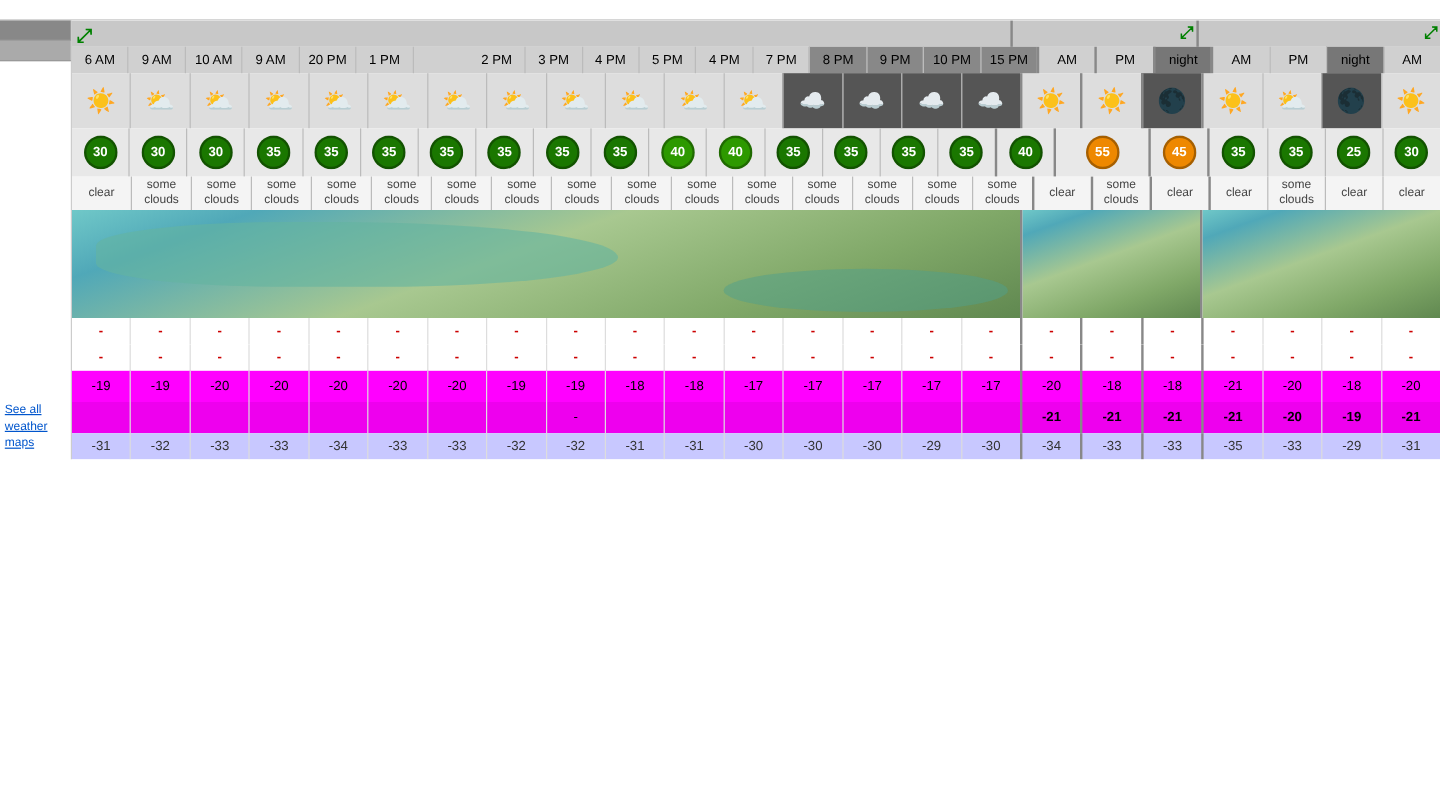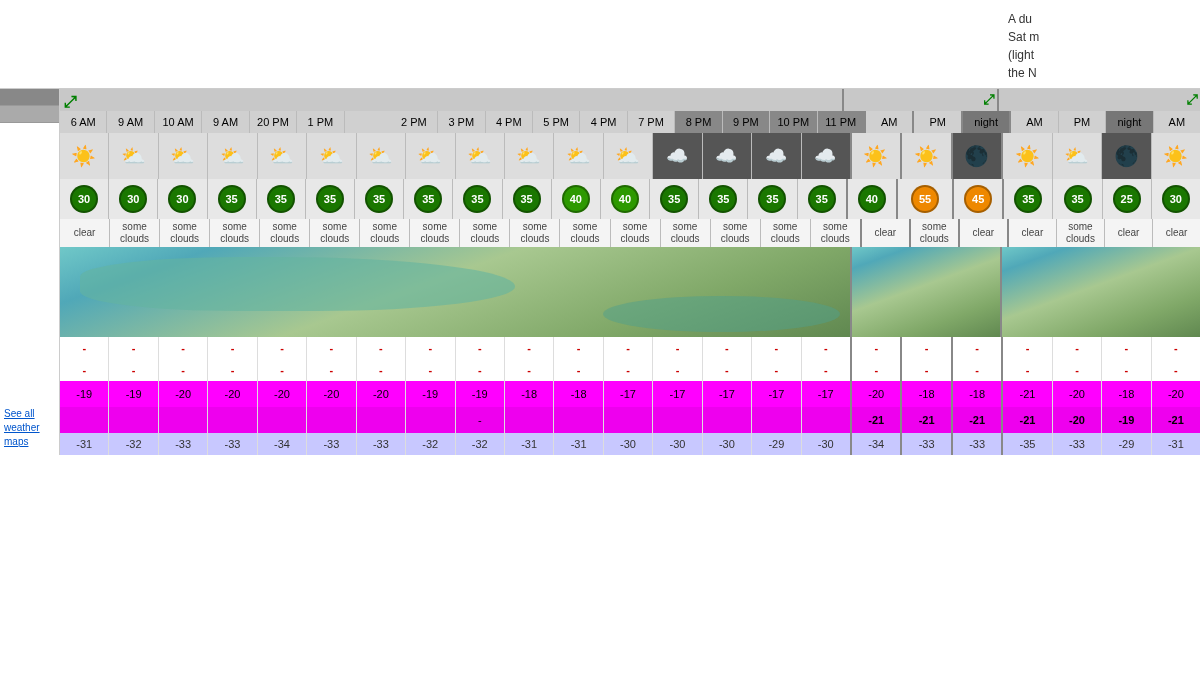--- a/index.html
+++ b/index.html
@@ -44,24 +44,20 @@
   </style>
 </head>
 <body>
 
 <div class="outer">
 
   <div class="hdr">
     <div class="hdr-left">
       <div class="header-title"></div>
       <div class="header-desc"></div>
-    </div>
-    <div class="hdr-right">
-      <div class="header-title" style="color:#2d7a00;font-style:italic;font-weight:bold;font-size:14px;"></div>
-      <div class="header-desc" style="font-size:12px;color:#333;">A du<br>Sat m<br>(light<br>the N</div>
     </div>
   </div>
 
   <div class="main-area">
 
     <div class="side-col">
       <div class="btn-c"></div>
       <div class="btn-f"></div>
       <div style="flex:1; display:flex; flex-direction:column; justify-content:flex-end;">
         <div class="map-link">See all<br>weather<br>maps</div>
@@ -100,21 +96,21 @@
           <div class="wcell" style="flex: 1 1 0%; font-size: 11px; border-left: 1px solid rgb(187, 187, 187);">1 PM</div>
           <div class="wcell" style="flex: 1 1 0%; font-size: 11px; border-left: 1px solid rgb(187, 187, 187); padding-left: 46px;">2 PM</div>
           <div class="wcell" style="flex: 1 1 0%; font-size: 11px; border-left: 1px solid rgb(187, 187, 187);">3 PM</div>
           <div class="wcell" style="flex: 1 1 0%; font-size: 11px; border-left: 1px solid rgb(187, 187, 187);">4 PM</div>
           <div class="wcell" style="flex: 1 1 0%; font-size: 11px; border-left: 1px solid rgb(187, 187, 187);">5 PM</div>
           <div class="wcell" style="flex: 1 1 0%; font-size: 11px; border-left: 1px solid rgb(187, 187, 187);">4 PM</div>
           <div class="wcell" style="flex: 1 1 0%; font-size: 11px; border-left: 1px solid rgb(187, 187, 187);">7 PM</div>
           <div class="wcell" style="flex: 1 1 0%; font-size: 11px; border-left: 1px solid rgb(187, 187, 187); background: rgb(136, 136, 136);">8 PM</div>
           <div class="wcell" style="flex: 1 1 0%; font-size: 11px; border-left: 1px solid rgb(187, 187, 187); background: rgb(136, 136, 136);">9 PM</div>
           <div class="wcell" style="flex: 1 1 0%; font-size: 11px; border-left: 1px solid rgb(187, 187, 187); background: rgb(136, 136, 136);">10 PM</div>
-          <div class="wcell" style="flex: 1 1 0%; font-size: 11px; border-left: 1px solid rgb(187, 187, 187); background: rgb(136, 136, 136);">11 PM</div>
+          <div class="wcell" style="flex: 1 1 0%; font-size: 11px; border-left: 1px solid rgb(187, 187, 187); background: rgb(136, 136, 136);">15 PM</div>
           <div class="wcell" style="flex: 1 1 0%; font-size: 11px; border-left: 2px solid rgb(136, 136, 136);">AM</div>
           <div class="wcell" style="flex: 1 1 0%; font-size: 11px; border-left: 2px solid rgb(136, 136, 136);">PM</div>
           <div class="wcell" style="flex: 1 1 0%; font-size: 11px; border-left: 2px solid rgb(136, 136, 136); background: rgb(119, 119, 119);">night</div>
           <div class="wcell" style="flex: 1 1 0%; font-size: 11px; border-left: 2px solid rgb(136, 136, 136);">AM</div>
           <div class="wcell" style="flex: 1 1 0%; font-size: 11px; border-left: 1px solid rgb(187, 187, 187);">PM</div>
           <div class="wcell" style="flex: 1 1 0%; font-size: 11px; border-left: 1px solid rgb(187, 187, 187); background: rgb(119, 119, 119);">night</div>
           <div class="wcell" style="flex: 1 1 0%; font-size: 11px; border-left: 1px solid rgb(187, 187, 187);">AM</div>
         </div>
 
       <div class="wrow icon-row" style="min-height:46px;" id="icons-row-el">
@@ -188,21 +184,21 @@
           </div>
           <div class="wcell" style="flex: 1 1 0%; border-left: 1px solid rgb(187, 187, 187); padding: 3px 1px;">
             <span class="wind-num" style="background: rgb(26, 119, 0);">35</span>
           </div>
           <div class="wcell" style="flex: 1 1 0%; border-left: 1px solid rgb(187, 187, 187); padding: 3px 1px;">
             <span class="wind-num" style="background: rgb(26, 119, 0);">35</span>
           </div>
           <div class="wcell" style="flex: 1 1 0%; border-left: 2px solid rgb(136, 136, 136); padding: 3px 1px;">
             <span class="wind-num" style="background: rgb(26, 119, 0);">40</span>
           </div>
-          <div class="wcell" style="flex: 1 1 0%; border-left: 2px solid rgb(136, 136, 136); padding: 3px 4px;">
+          <div class="wcell" style="flex: 1 1 0%; border-left: 2px solid rgb(136, 136, 136); padding: 3px 16px;">
             <span class="wind-num" style="background: rgb(238, 136, 0);">55</span>
           </div>
           <div class="wcell" style="flex: 1 1 0%; border-left: 2px solid rgb(136, 136, 136); padding: 3px 1px;">
             <span class="wind-num" style="background: rgb(238, 136, 0);">45</span>
           </div>
           <div class="wcell" style="flex: 1 1 0%; border-left: 2px solid rgb(136, 136, 136); padding: 3px 1px;">
             <span class="wind-num" style="background: rgb(26, 119, 0);">35</span>
           </div>
           <div class="wcell" style="flex: 1 1 0%; border-left: 1px solid rgb(187, 187, 187); padding: 3px 1px;">
             <span class="wind-num" style="background: rgb(26, 119, 0);">35</span>

